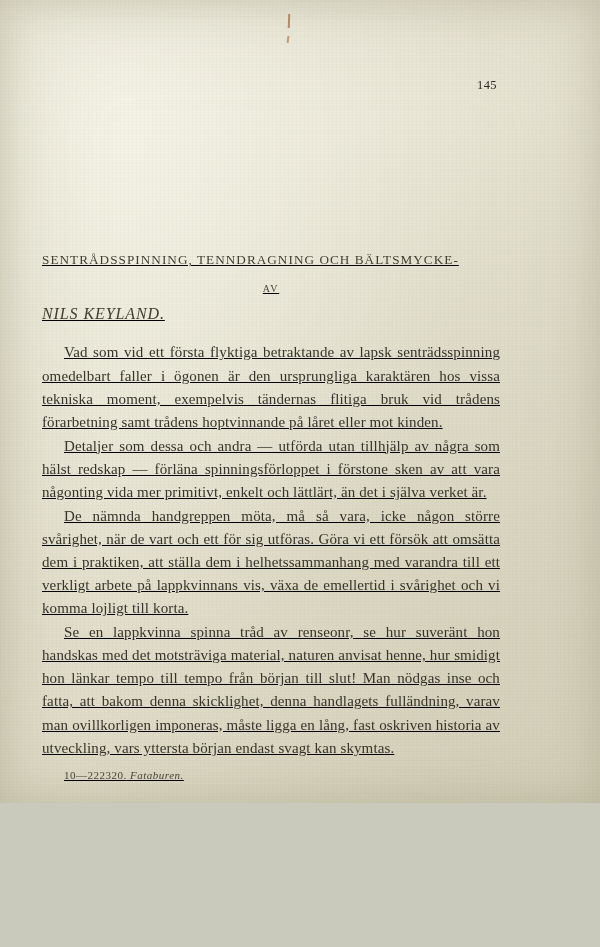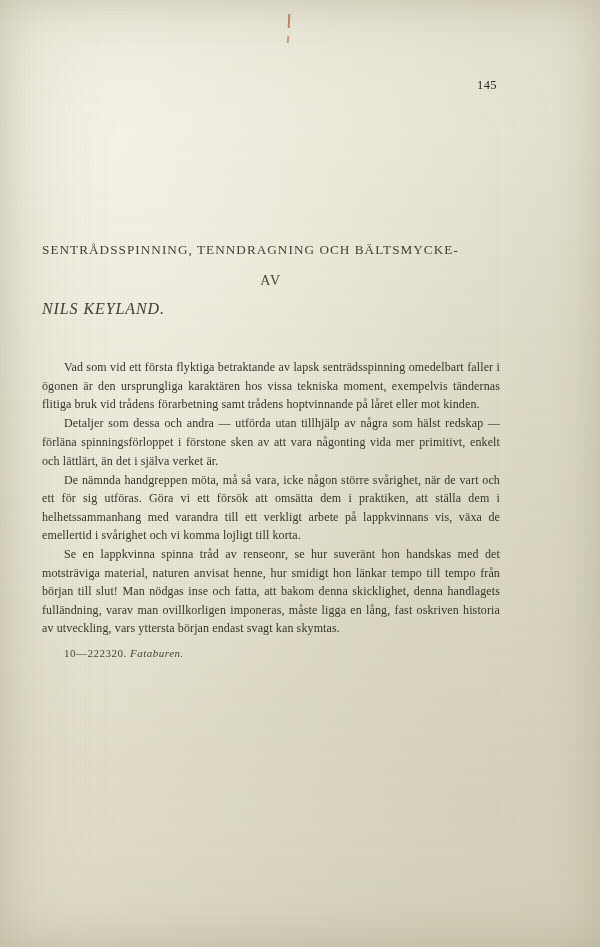--- a/index.html
+++ b/index.html
@@ -9,21 +9,21 @@
   }
   body {
     width: 600px;
     height: 947px;
     overflow: hidden;
     font-family: "Liberation Serif", serif;
   }
   #page {
     position: relative;
     width: 600px;
-    height: 947px;
+    height: 803px;
     background: #e7e4d3;
     background-image:
       radial-gradient(ellipse at 20% 15%, rgba(255,255,245,0.55) 0%, rgba(255,255,245,0) 55%),
       radial-gradient(ellipse at 80% 85%, rgba(190,186,160,0.35) 0%, rgba(190,186,160,0) 60%),
       linear-gradient(180deg, #e9e6d6 0%, #e4e1cf 40%, #e1ddc9 100%);
     box-sizing: border-box;
   }
   
   #page::after {
     content: "";
@@ -75,58 +75,59 @@
     top: 78px;
     font-size: 12.5px;
     color: #2b2b26;
     letter-spacing: 0.4px;
     font-family: "Liberation Serif", serif;
   }
 
   #content {
     position: absolute;
     left: 42px;
-    top: 239px;
+    top: 249px;
     width: 458px;
+    text-decoration: underline;
   }
 
   #title-block {
     text-align: center;
     color: #3a382e;
   }
   .title-line {
     font-size: 13.2px;
     letter-spacing: 1.05px;
     line-height: 1.62;
     color: #403e33;
     white-space: nowrap;
   }
   .title-line.l1 { text-align: left; padding-left: 0px; }
   .title-line.l2 { text-align: left; padding-left: 14px; }
 
   #byline-av {
     text-align: center;
-    font-size: 14px;
+    font-size: 10px;
     letter-spacing: 1.6px;
     color: #4a4638;
     margin-top: 13px;
   }
   #byline-name {
     text-align: left;
     font-size: 16px;
     font-style: italic;
     letter-spacing: 0.9px;
     color: #3f3c31;
     margin-top: 11px;
   }
 
   #body-text {
-    margin-top: 40px;
+    margin-top: 18px;
     color: #35332b;
-    font-size: 12px;
+    font-size: 15px;
     line-height: 1.545;
     text-align: justify;
     text-justify: inter-word;
     letter-spacing: 0.12px;
   }
   #body-text p {
     margin: 0;
     text-indent: 22px;
   }
   #body-text p + p { margin-top: 0.5px; }

